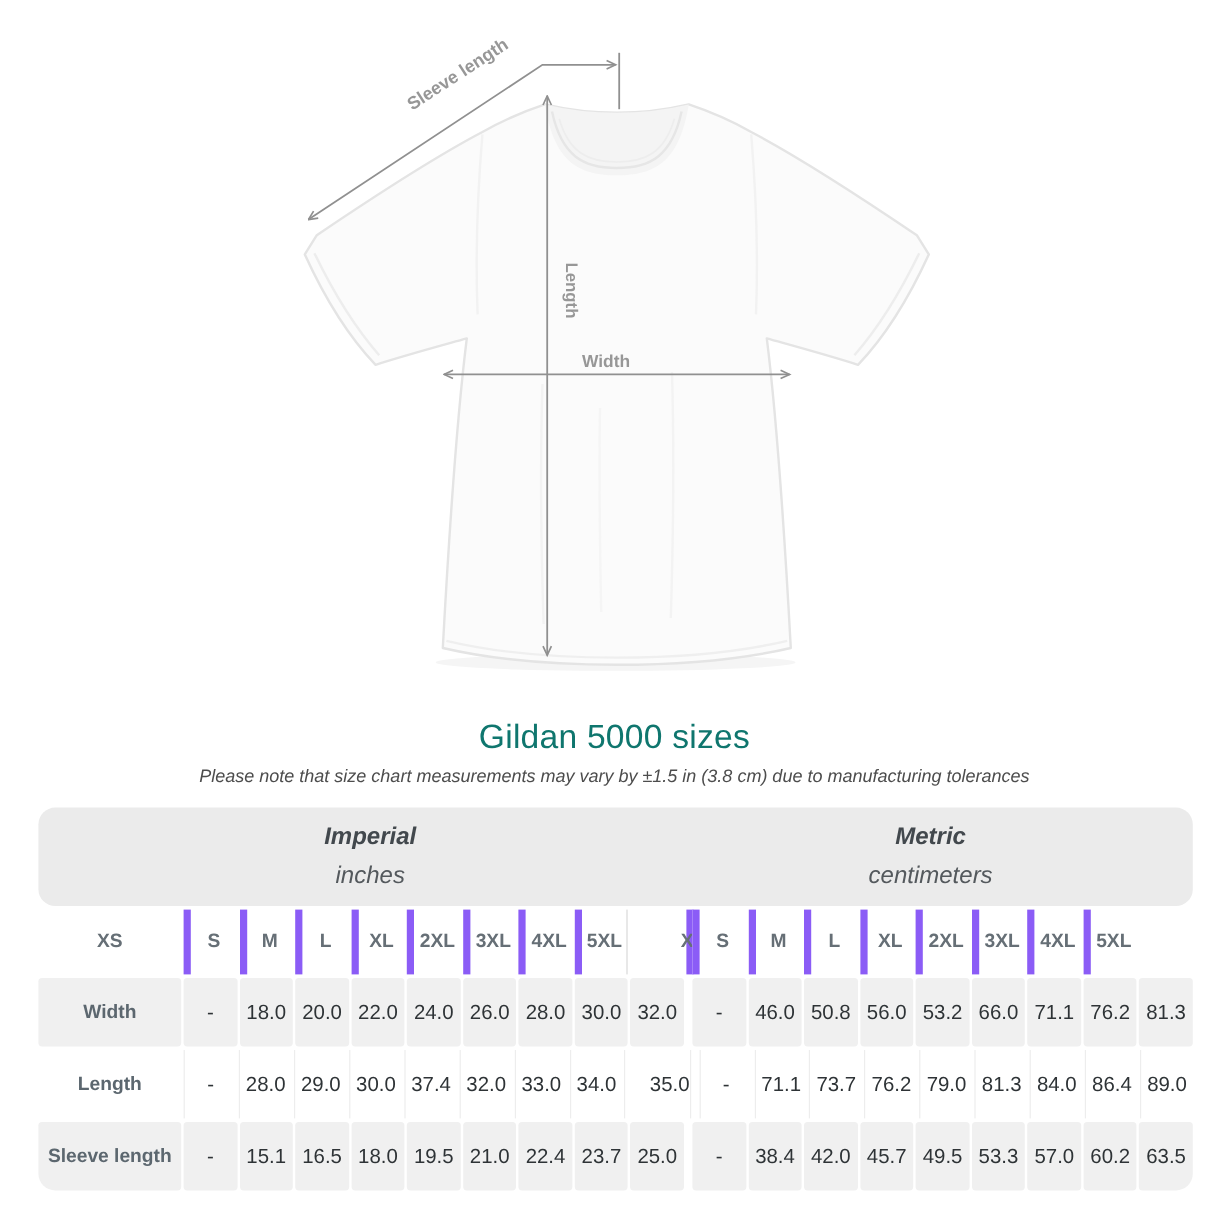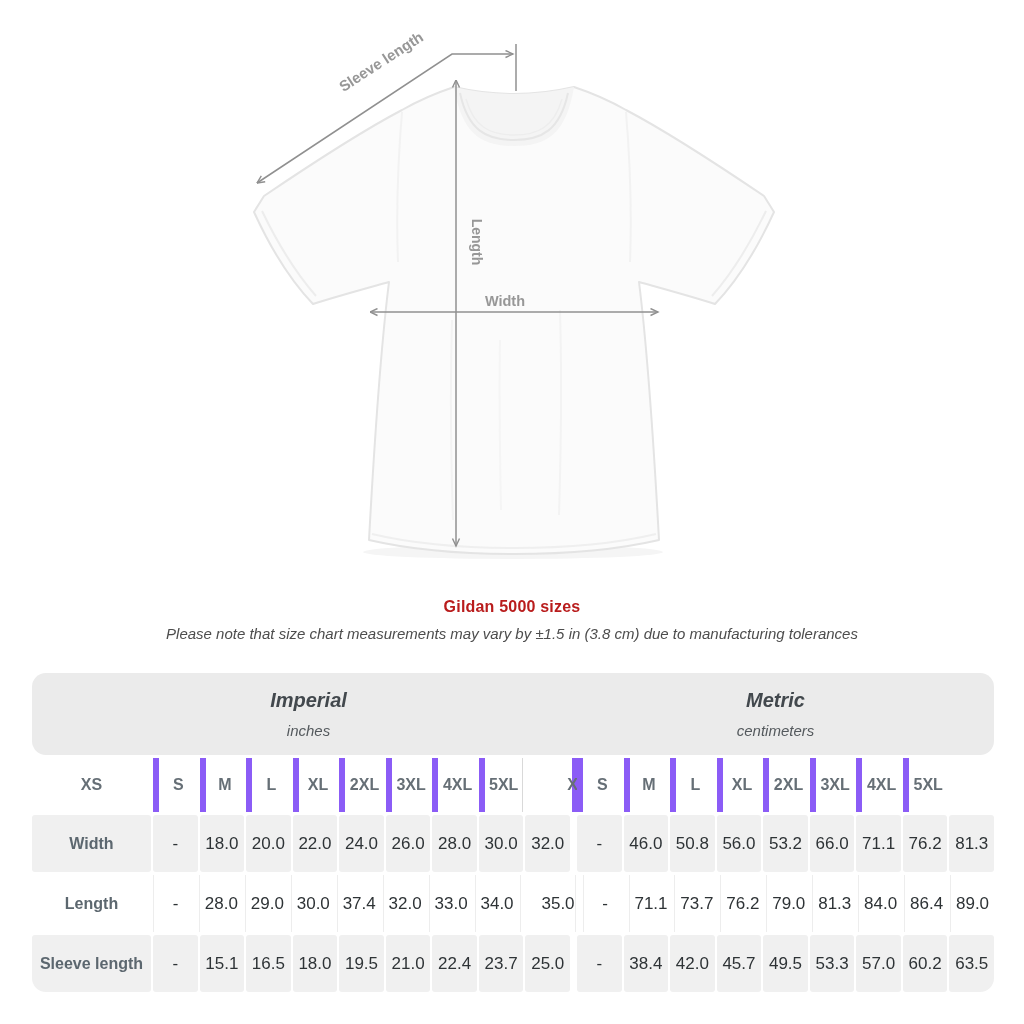--- a/index.html
+++ b/index.html
@@ -1,32 +1,32 @@
 <!DOCTYPE html>
 <html><head>
 <meta charset="utf-8">
 <style>
   html,body{margin:0;padding:0;background:#ffffff;}
   body{width:1024px;height:1024px;position:relative;font-family:"Liberation Sans",sans-serif;overflow:hidden;}
   .stage{position:absolute;inset:0;}
 
   
   .heading{position:absolute;top:598px;left:0;width:1024px;text-align:center;}
-  .heading h1{margin:0;font-size:16px;font-weight:bold;color:#b91c1c;letter-spacing:.2px;}
+  .heading h1{margin:0;font-size:28px;font-weight:normal;color:#0f766e;letter-spacing:.2px;}
   .heading .sub{margin-top:9px;font-size:15px;font-style:italic;color:#4d4d4d;}
 
   
   .sizetable{position:absolute;left:32px;top:673px;width:962px;}
   .band{display:flex;height:82px;background:#ebebeb;border-radius:14px;}
   .band .half{flex:0 0 541px;display:flex;flex-direction:column;align-items:center;justify-content:center;}
   .band .half.metric{flex:1 1 auto;justify-content:center;}
   .band .half.imperial{padding-left:12px;box-sizing:border-box;}
   .band .half.metric{padding-right:16px;box-sizing:border-box;}
   .band .bt{font-size:20px;font-weight:bold;font-style:italic;color:#42484d;}
-  .band .bu{font-size:15px;font-style:italic;color:#54595d;margin-top:10px;}
+  .band .bu{font-size:20px;font-style:italic;color:#54595d;margin-top:10px;}
 
   .trow{display:grid;grid-template-columns:119px repeat(9,1fr) 3px repeat(9,1fr);column-gap:2px;margin-top:3px;}
   .c{display:flex;align-items:center;justify-content:center;}
   .srow{height:54px;}
   .drow{height:57px;}
   .srow .c{background:#ffffff;font-weight:bold;font-size:16px;color:#666f76;}
   .srow .c.lbl{font-size:17px;color:#5c676f;}
   .srow .c{border-left:6px solid #8b5cf6;}
   .srow .c:first-child{border-left:none;}
   .srow .c.endcap{border-right:1px solid #d9d9d9;}

